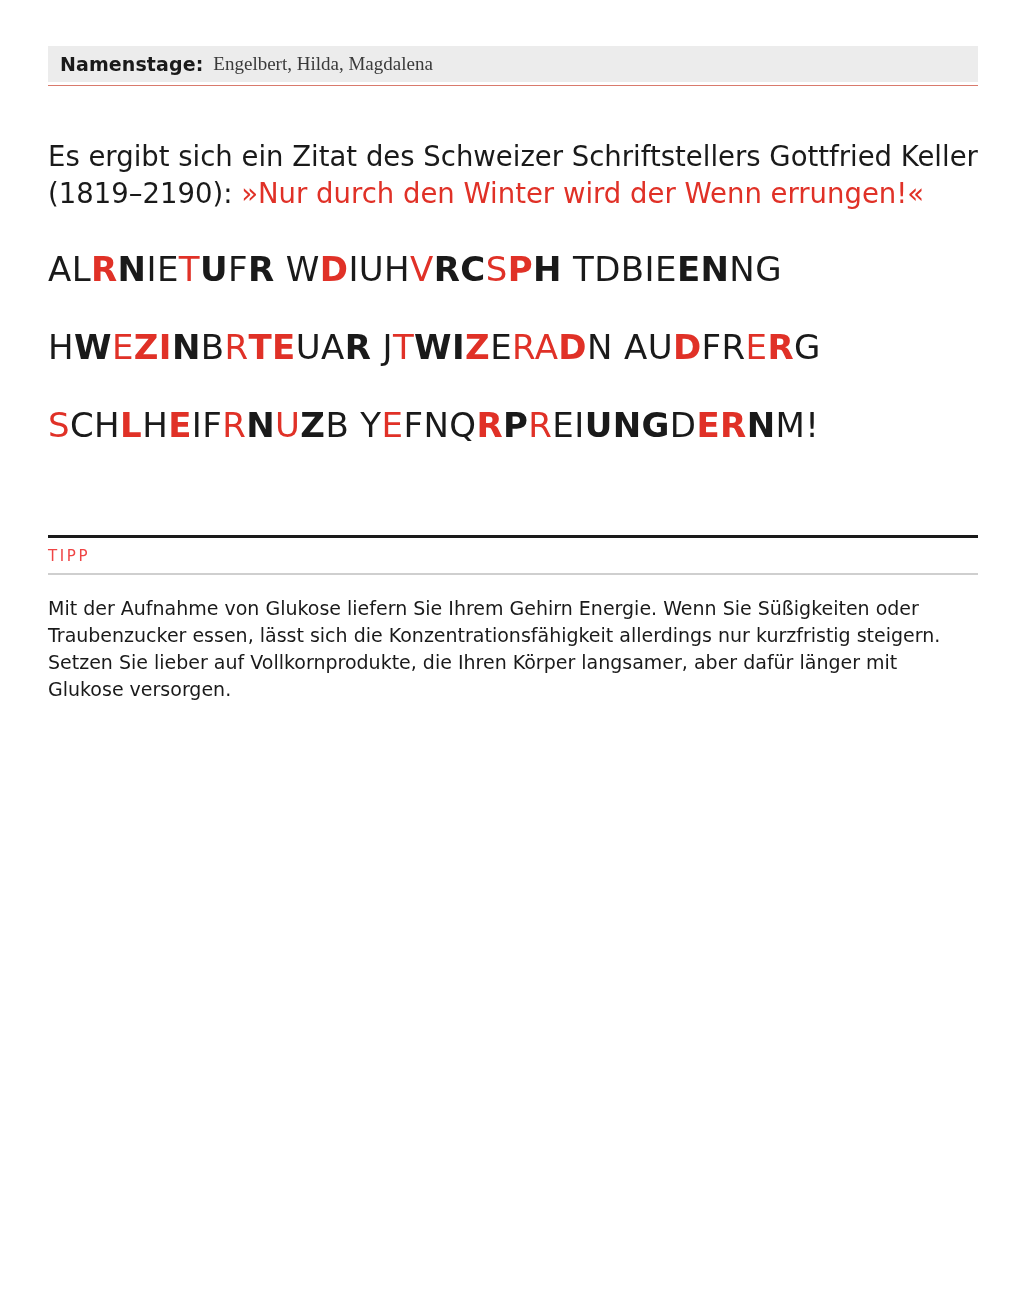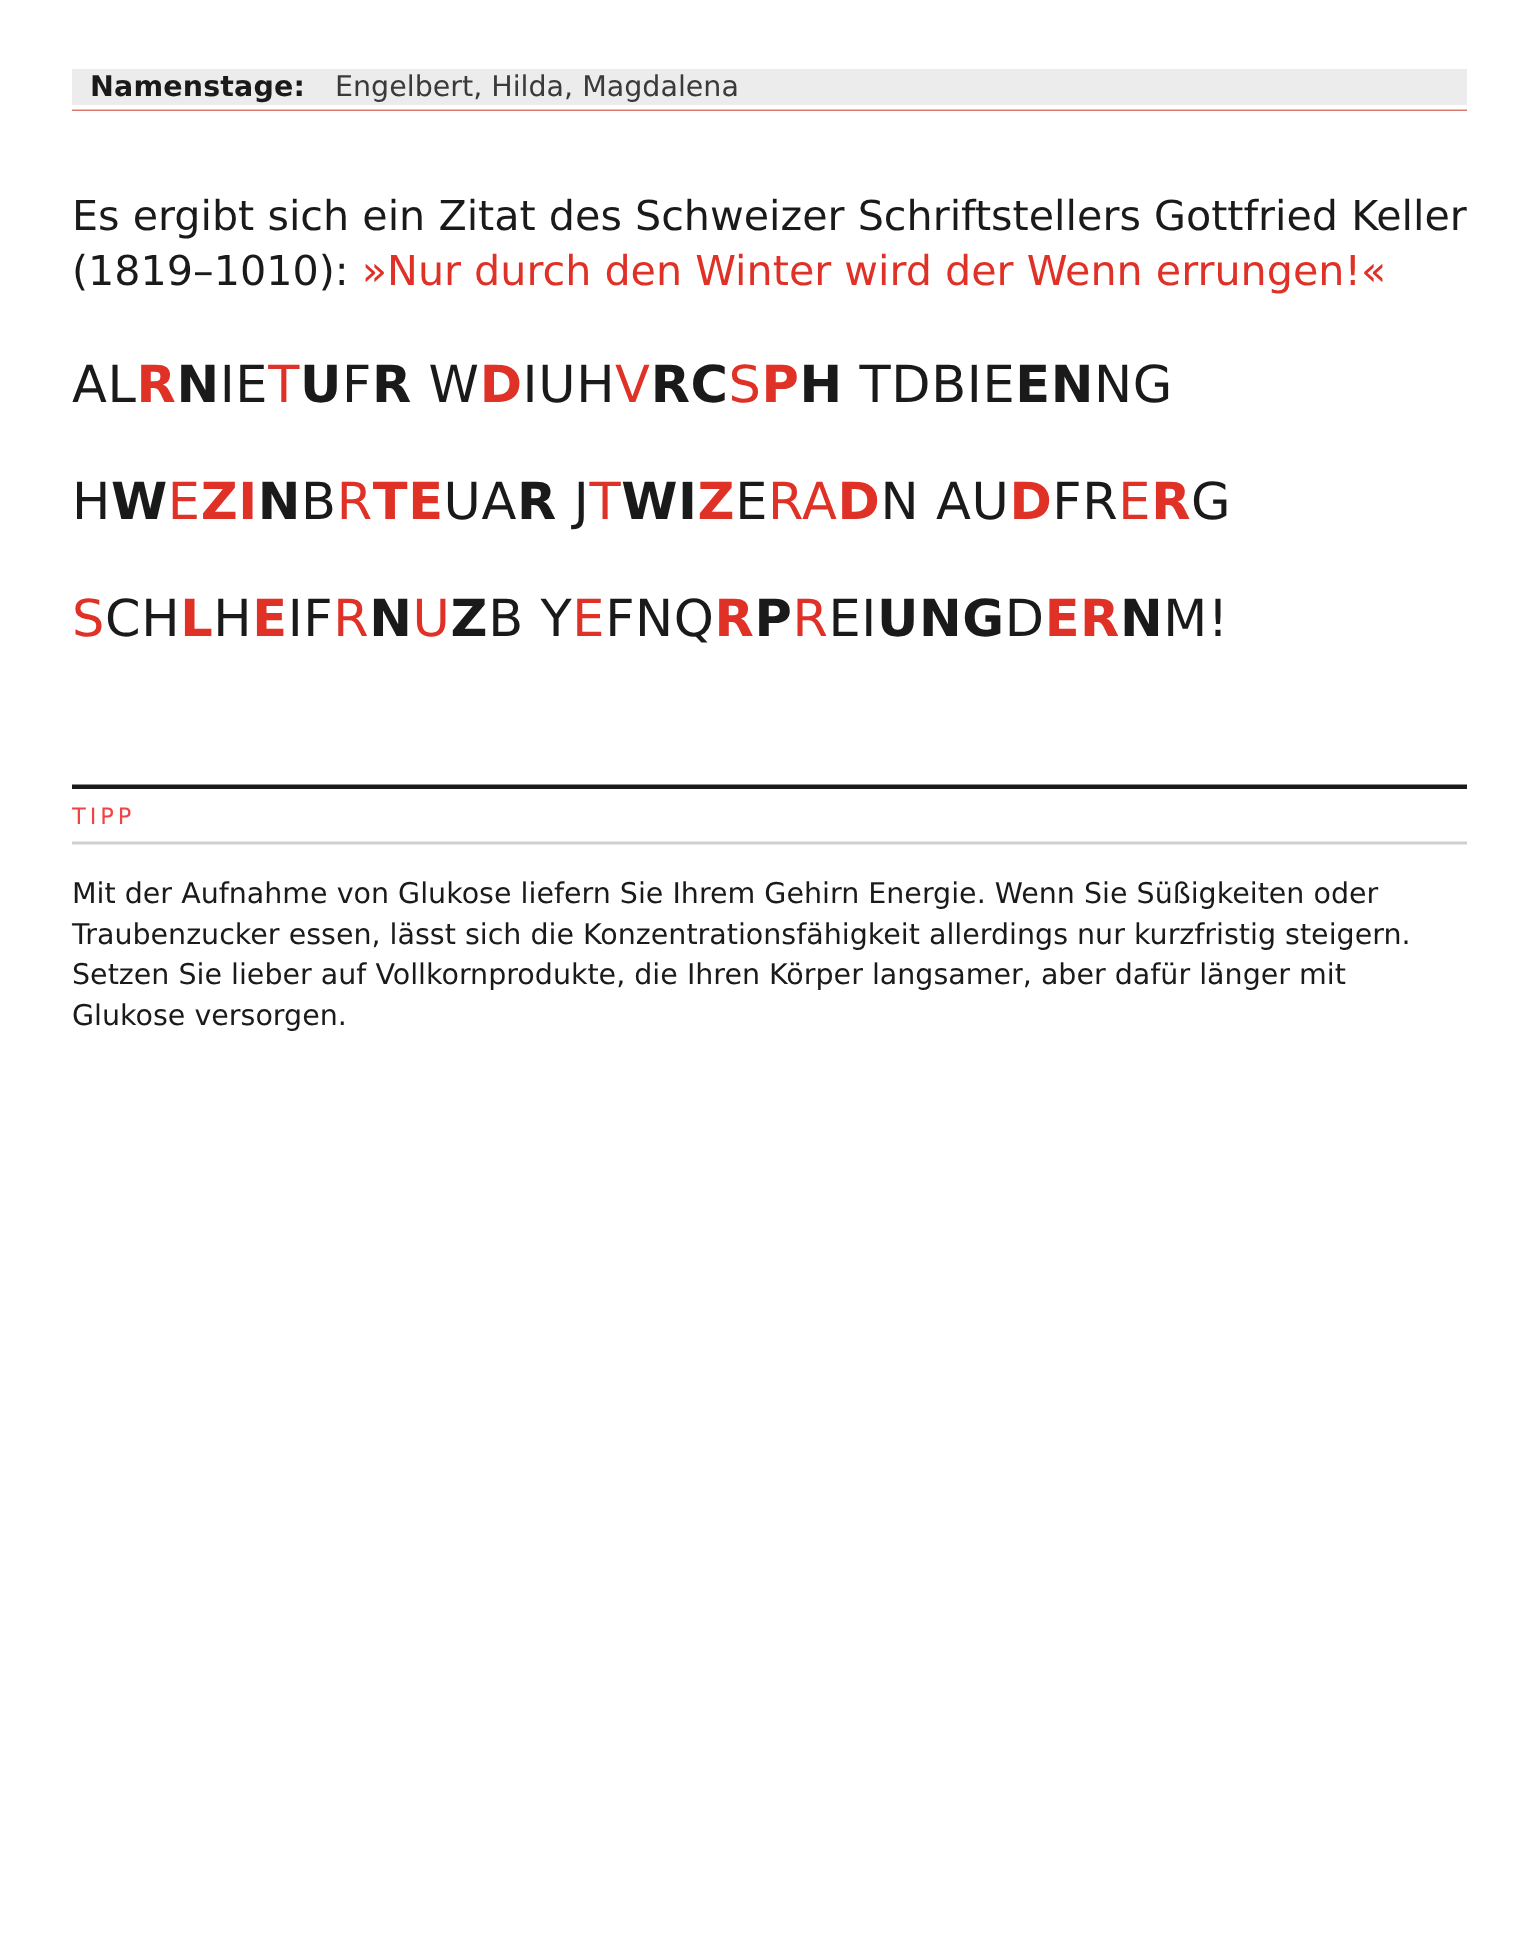--- a/index.html
+++ b/index.html
@@ -19,36 +19,37 @@
     width: 1026px;
     height: 1305px;
     box-sizing: border-box;
     padding: 0 48px;
   }
 
   
   .namenstage-bar {
     margin-top: 46px;
     background: #ececec;
-    height: 24px;
+    height: 36px;
     display: flex;
     align-items: center;
     padding-left: 12px;
     box-sizing: border-box;
   }
   .namenstage-label {
     font-size: 19px;
     font-weight: bold;
     color: #1a1a1a;
     letter-spacing: 0.1px;
   }
   .namenstage-names {
     font-size: 19px;
     color: #3a3a3a;
-    margin-left: 20px;
+    margin-left: 10px;
+    font-family: Liberation Serif, serif;
   }
   .header-rule {
     height: 1px;
     background: #d97a6c;
     margin-top: 3px;
   }
 
   
   .intro {
     margin-top: 52px;
@@ -118,21 +119,21 @@
 
 <div class="page">
 
   <div class="namenstage-bar">
     <span class="namenstage-label">Namenstage:</span>
     <span class="namenstage-names">Engelbert, Hilda, Magdalena</span>
   </div>
   <div class="header-rule"></div>
 
   <p class="intro">
-    <span>Es ergibt sich ein Zitat des Schweizer Schriftstellers Gottfried Keller (1819–1010): </span><span class="quote">»Nur durch den Winter wird der Wenn errungen!«</span>
+    <span>Es ergibt sich ein Zitat des Schweizer Schriftstellers Gottfried Keller (1819–2190): </span><span class="quote">»Nur durch den Winter wird der Wenn errungen!«</span>
   </p>
 
   <div class="puzzle">
     <div class="puzzle-line"><span class="p-n">AL</span><span class="p-rb">R</span><span class="p-b">N</span><span class="p-n">IE</span><span class="p-r">T</span><span class="p-b">U</span><span class="p-n">F</span><span class="p-b">R</span><span class="p-n"> W</span><span class="p-rb">D</span><span class="p-n">IUH</span><span class="p-r">V</span><span class="p-b">RC</span><span class="p-r">S</span><span class="p-rb">P</span><span class="p-b">H</span><span class="p-n"> TD</span><span class="p-n">BIE</span><span class="p-b">EN</span><span class="p-n">NG</span></div>
     <div class="puzzle-line"><span class="p-n">H</span><span class="p-b">W</span><span class="p-r">E</span><span class="p-rb">ZI</span><span class="p-b">N</span><span class="p-n">B</span><span class="p-r">R</span><span class="p-rb">TE</span><span class="p-n">U</span><span class="p-n">A</span><span class="p-b">R</span><span class="p-n"> J</span><span class="p-r">T</span><span class="p-b">WI</span><span class="p-rb">Z</span><span class="p-n">E</span><span class="p-r">RA</span><span class="p-rb">D</span><span class="p-n">N</span><span class="p-n"> AU</span><span class="p-rb">D</span><span class="p-n">FR</span><span class="p-r">E</span><span class="p-rb">R</span><span class="p-n">G</span></div>
     <div class="puzzle-line"><span class="p-r">S</span><span class="p-n">CH</span><span class="p-rb">L</span><span class="p-n">H</span><span class="p-rb">E</span><span class="p-n">IF</span><span class="p-r">R</span><span class="p-b">N</span><span class="p-r">U</span><span class="p-b">Z</span><span class="p-n">B</span><span class="p-n"> Y</span><span class="p-r">E</span><span class="p-n">FNQ</span><span class="p-rb">R</span><span class="p-b">P</span><span class="p-r">R</span><span class="p-n">EI</span><span class="p-b">UNG</span><span class="p-n">D</span><span class="p-rb">ER</span><span class="p-b">N</span><span class="p-n">M!</span></div>
   </div>
 
   <div class="tipp-rule-top"></div>
   <div class="tipp-label">TIPP</div>

